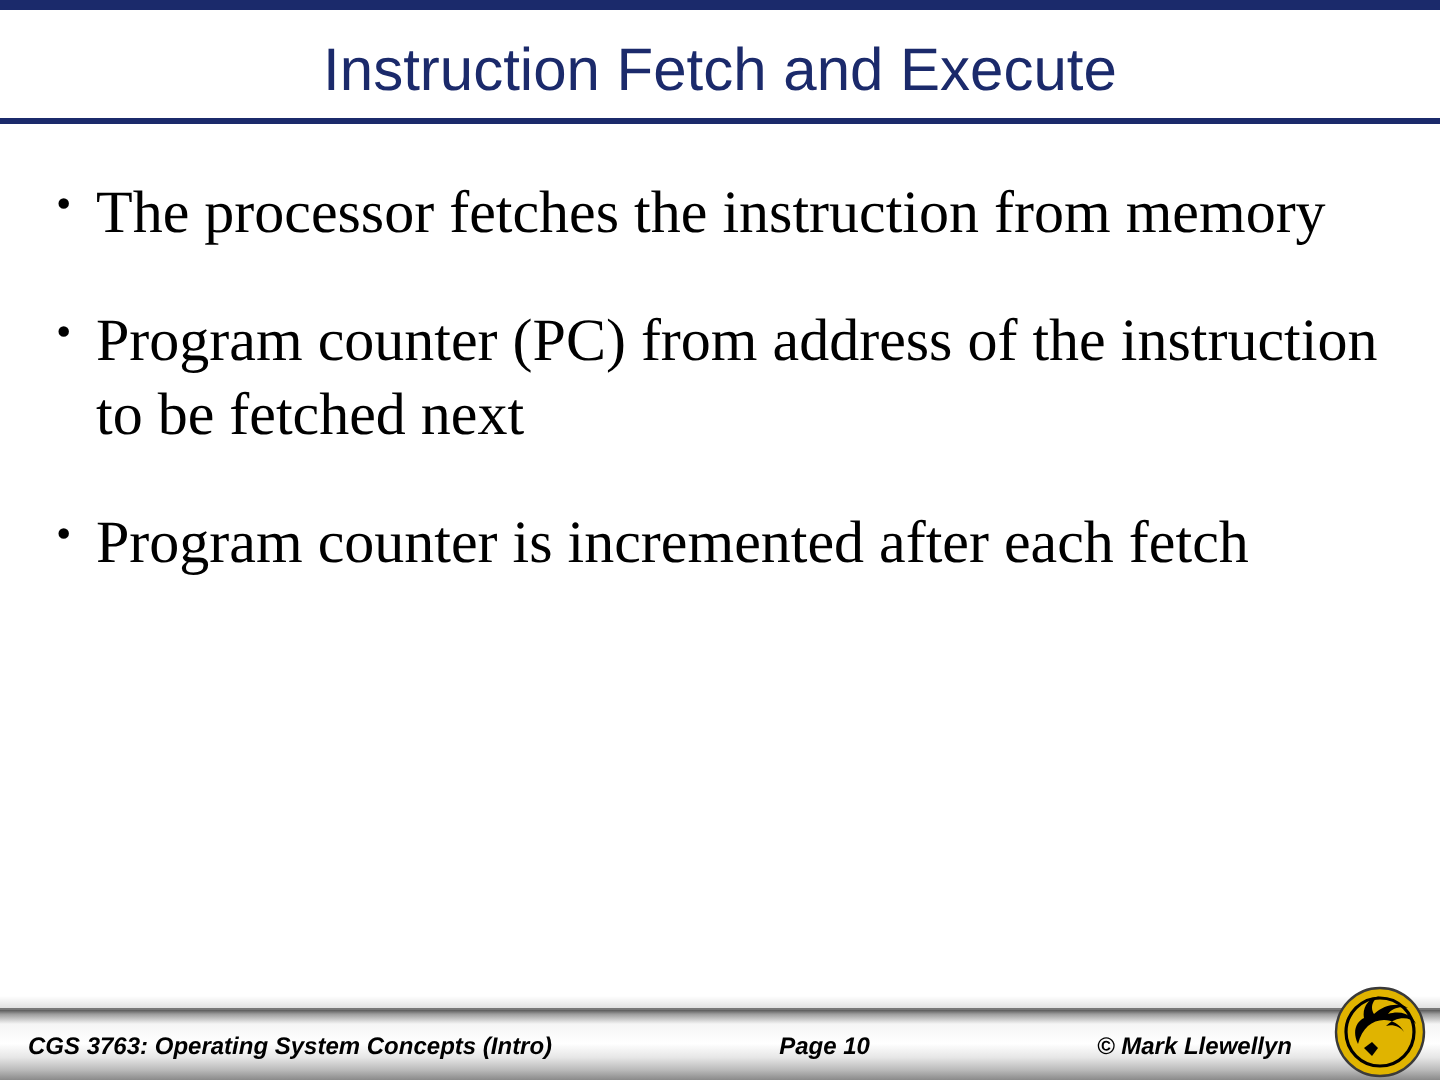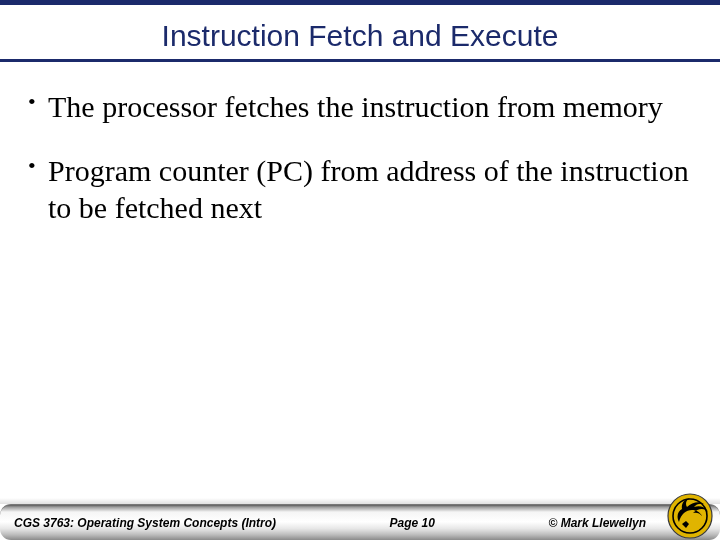--- a/index.html
+++ b/index.html
@@ -70,21 +70,20 @@
       #5a5a5a 0%, #9d9d9d 6%, #f5f5f5 20%, #ffffff 48%,
       #e6e6e6 68%, #bcbcbc 85%, #8a8a8a 100%);
     border-top: 1px solid #777;
     display: flex;
     align-items: center;
     font-family: Arial, Helvetica, sans-serif;
     font-weight: bold;
     font-style: italic;
     font-size: 12px;
     color: #000;
-    border-radius: 11px;
   }
   .footer-left { flex: 0 0 auto; padding-left: 14px; }
   .footer-center { flex: 1 1 auto; text-align: center; }
   .footer-right { flex: 0 0 auto; padding-right: 74px; text-align: right; }
   .logo {
     position: absolute;
     right: 2px;
     bottom: 0;
     width: 62px;
     height: 52px;
@@ -102,20 +101,21 @@
 
 <div class="top-rule"></div>
 
 <div class="slide">
   <h1 class="title">Instruction Fetch and Execute</h1>
   <div class="title-rule"></div>
 
   <ul class="bullets">
     <li>The processor fetches the instruction from memory</li>
     <li>Program counter (PC) from address of the instruction to be fetched next</li>
+    <li>Program counter is incremented after each fetch</li>
   </ul>
 </div>
 
 <div class="footer">
   <div class="footer-shadow"></div>
   <div class="footer-bar">
     <div class="footer-left">CGS 3763: Operating System Concepts (Intro)</div>
     <div class="footer-center">Page 10</div>
     <div class="footer-right">© Mark Llewellyn</div>
   </div>

